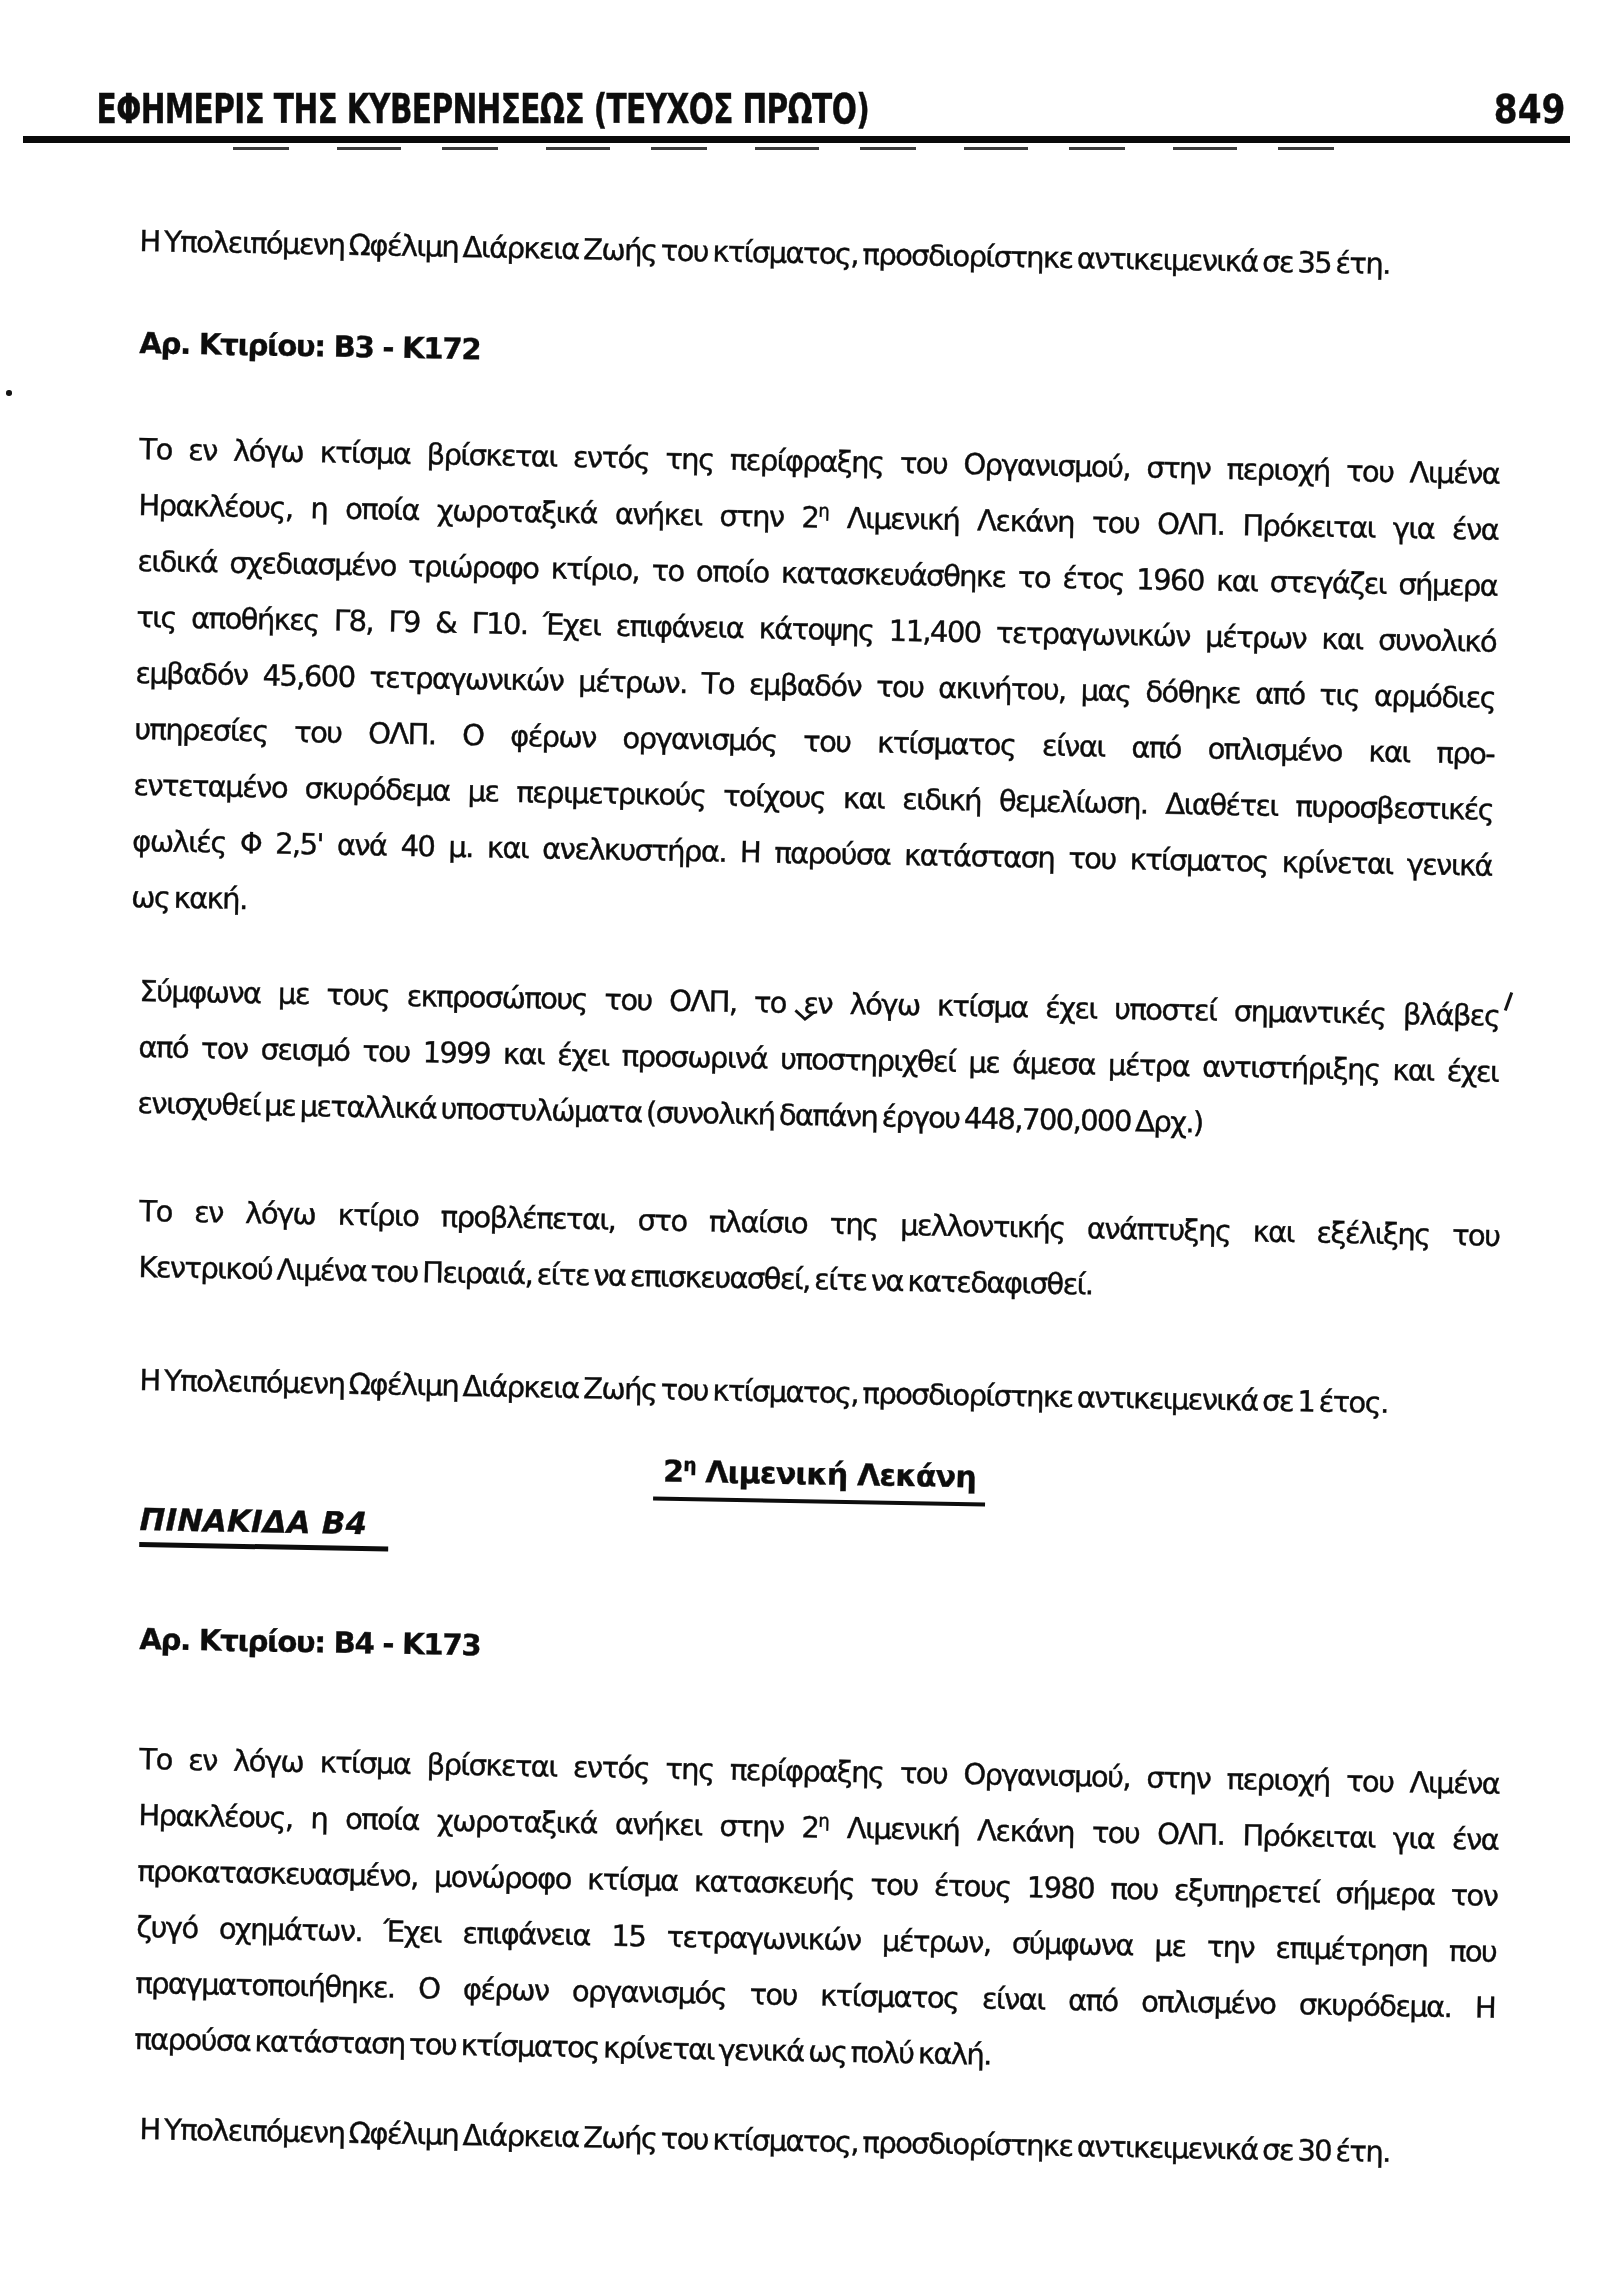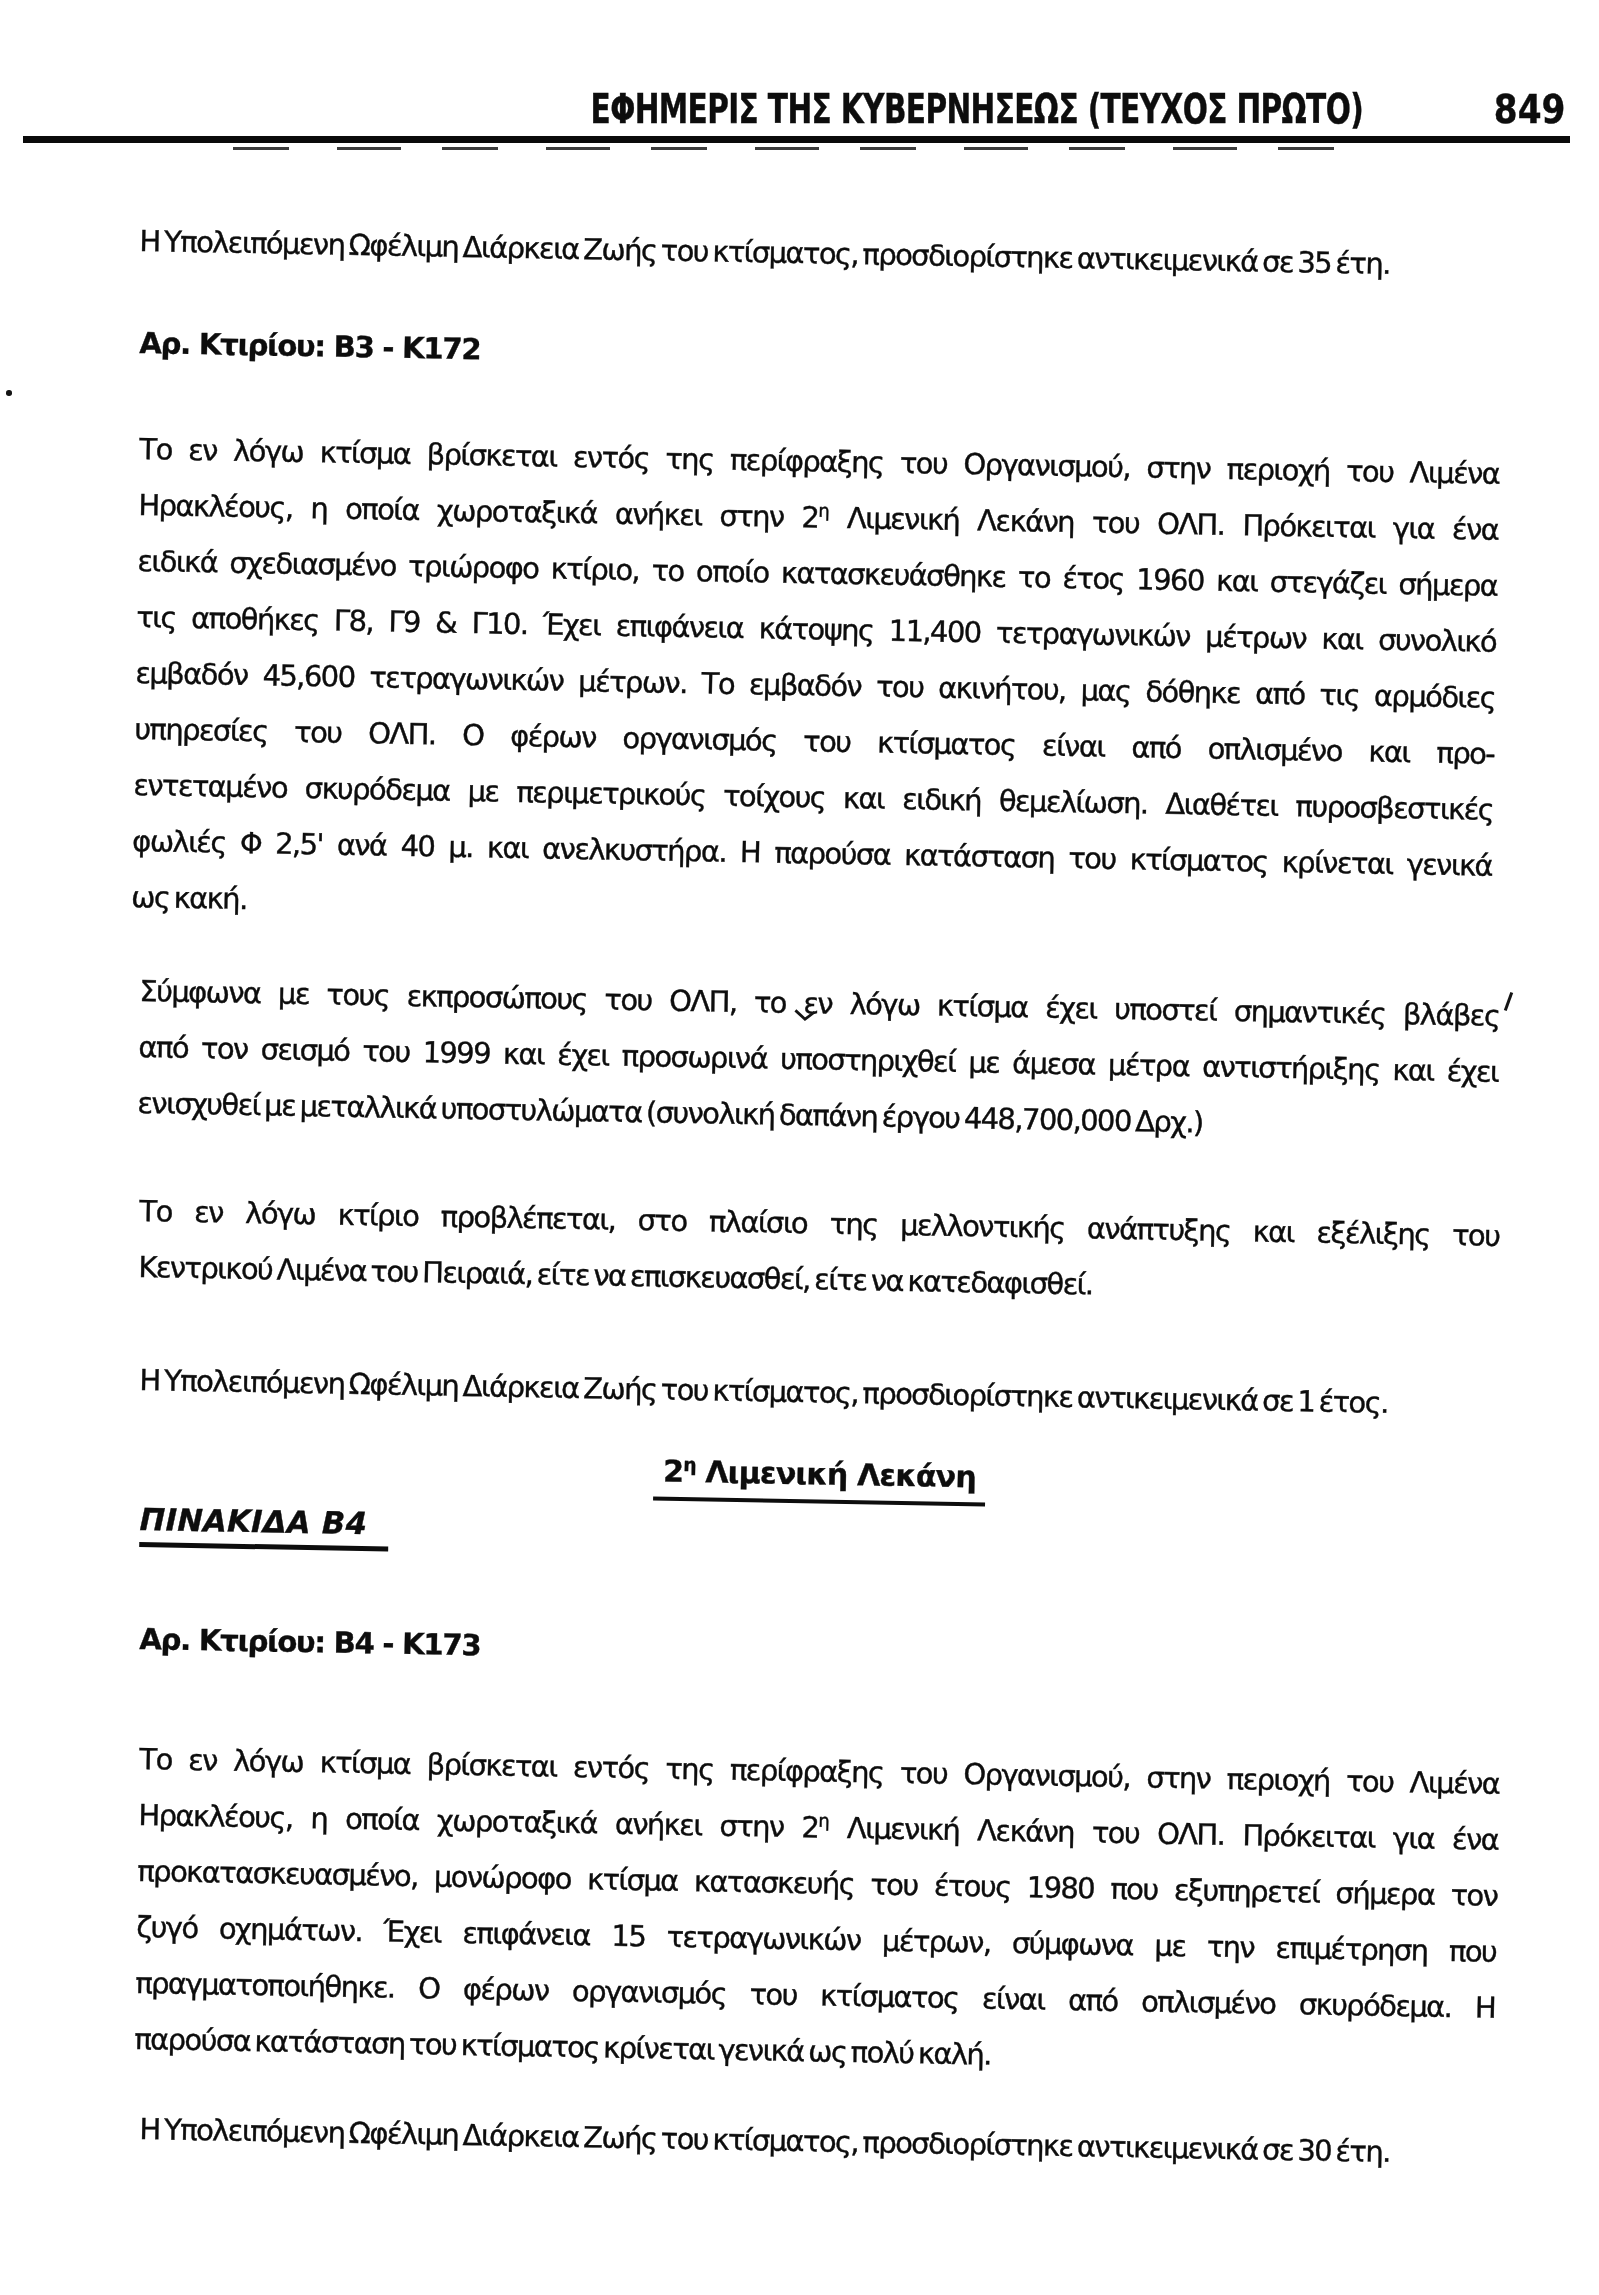--- a/index.html
+++ b/index.html
@@ -9,21 +9,21 @@
     background:#ffffff;
     color:#0d0d0d;
     font-family:"DejaVu Sans","Liberation Sans",sans-serif;
     overflow:hidden;
     -webkit-text-stroke:0.4px #0d0d0d;
   }
 
   
   .header-title {
     position:absolute; top:88px; left:0; width:1460px;
-    text-align:right;
+    text-align:left;
     font-size:37px; font-weight:bold;
     letter-spacing:-0.8px;
     white-space:nowrap;
   }
   .header-title .squeeze { display:inline-block; transform:scale(0.80,1.10); }
   .page-number {
     position:absolute; top:87px; right:34px;
     font-size:39px; font-weight:bold;
     transform:scaleX(0.88); transform-origin:100% 50%;
   }

